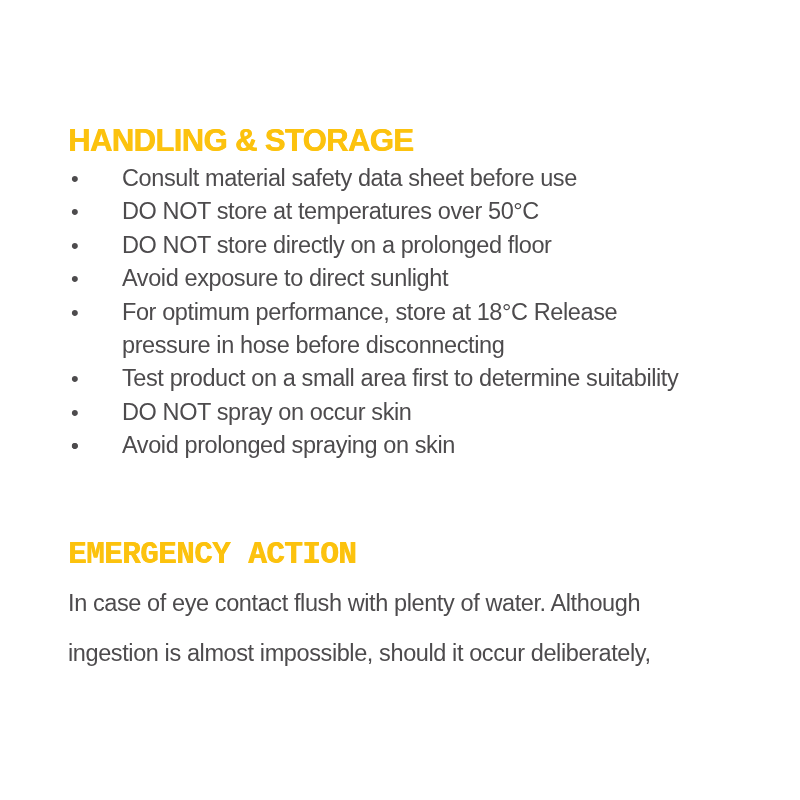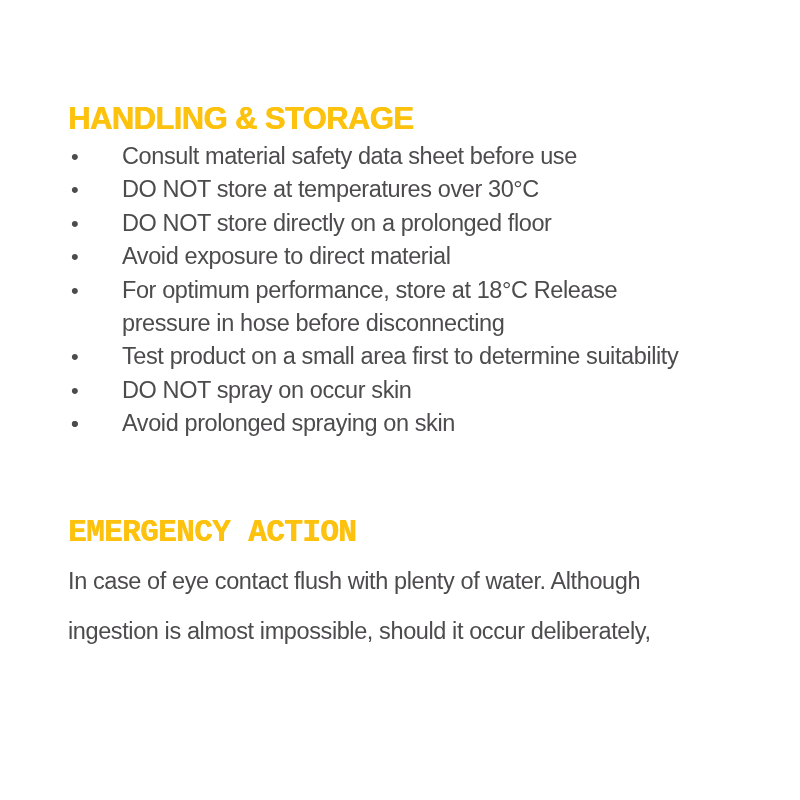--- a/index.html
+++ b/index.html
@@ -17,21 +17,21 @@
     --gray: #4D4B4D;
   }
   .page {
     position: absolute;
     inset: 0;
     background: #ffffff;
   }
   .content {
     position: absolute;
     left: 68px;
-    top: 104px;
+    top: 126px;
     width: 712px;
   }
   .section-heading {
     margin: 0 0 6px 0;
     font-size: 31px;
     line-height: 30px;
     font-weight: bold;
     letter-spacing: -0.6px;
     color: var(--yellow);
     
@@ -87,29 +87,29 @@
     <section class="section-handling">
       <h1 class="section-heading">HANDLING &amp; STORAGE</h1>
 
       <ul class="bullet-list">
         <li class="line">
           <span class="dot">•</span>
           <span class="txt">Consult material safety data sheet before use</span>
         </li>
         <li class="line">
           <span class="dot">•</span>
-          <span class="txt">DO NOT store at temperatures over 30°C</span>
+          <span class="txt">DO NOT store at temperatures over 50°C</span>
         </li>
         <li class="line">
           <span class="dot">•</span>
           <span class="txt">DO NOT store directly on a prolonged floor</span>
         </li>
         <li class="line">
           <span class="dot">•</span>
-          <span class="txt">Avoid exposure to direct material</span>
+          <span class="txt">Avoid exposure to direct sunlight</span>
         </li>
         <li class="line">
           <span class="dot">•</span>
           <span class="txt">For optimum performance, store at 18°C Release</span>
         </li>
         <li class="line continuation">
           <span class="txt">pressure in hose before disconnecting</span>
         </li>
         <li class="line">
           <span class="dot">•</span>

